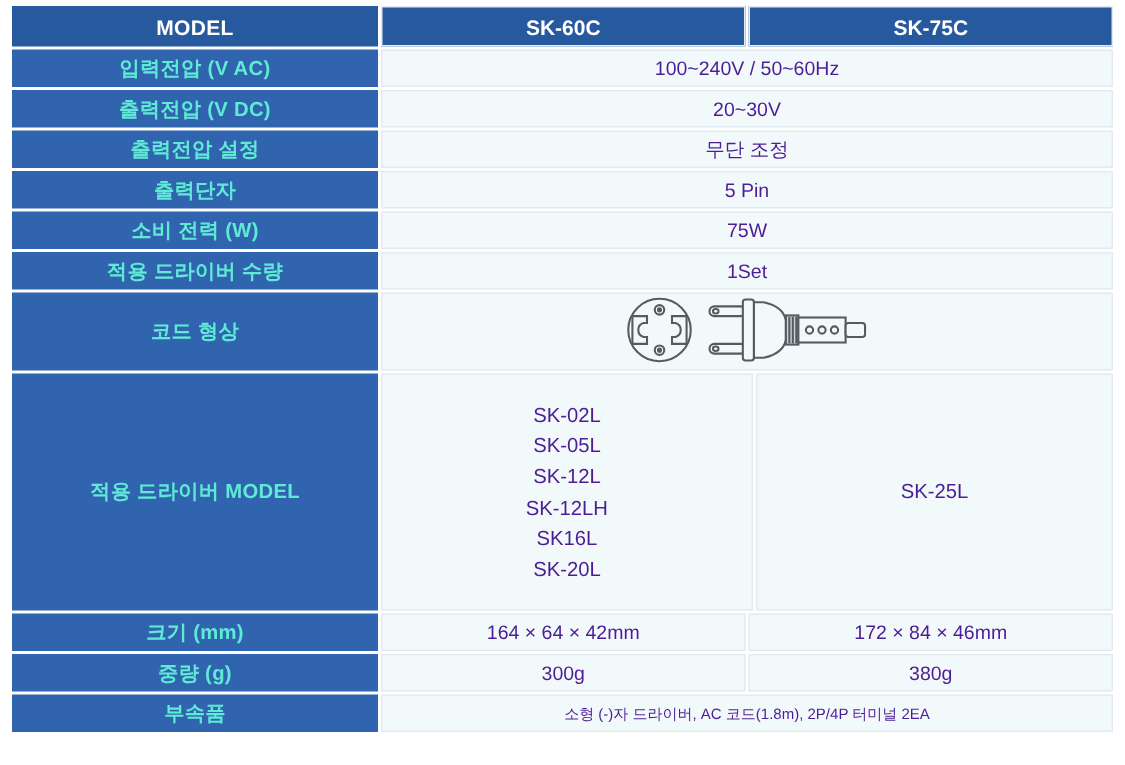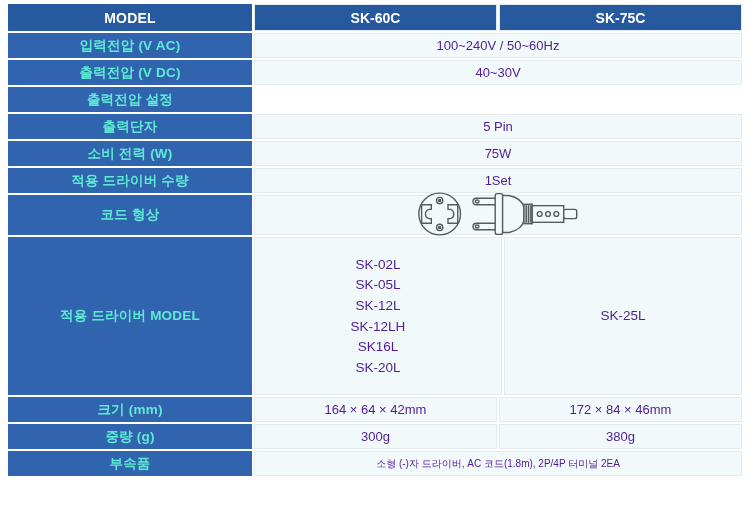--- a/index.html
+++ b/index.html
@@ -26,21 +26,21 @@
     display: flex;
     flex-direction: column;
     gap: 2px;
   }
   .row {
     display: flex;
     gap: 2px;
     height: 25px;
   }
   .row.header-row { height: 27px; }
-  .row.plug-row   { height: 40px; }
+  .row.plug-row   { height: 52px; }
   .row.models-row { height: 158px; }
 
   .cell {
     display: flex;
     align-items: center;
     justify-content: center;
     box-sizing: border-box;
   }
   .label-cell {
     width: 244px;
@@ -82,25 +82,26 @@
       <div class="cell value-cell">SK-75C</div>
     </div>
 
     <div class="row">
       <div class="cell label-cell">입력전압 (V AC)</div>
       <div class="cell value-cell">100~240V / 50~60Hz</div>
     </div>
 
     <div class="row">
       <div class="cell label-cell">출력전압 (V DC)</div>
-      <div class="cell value-cell">40~30V</div>
+      <div class="cell value-cell">20~30V</div>
     </div>
 
     <div class="row">
       <div class="cell label-cell">출력전압 설정</div>
+      <div class="cell value-cell">무단 조정</div>
     </div>
 
     <div class="row">
       <div class="cell label-cell">출력단자</div>
       <div class="cell value-cell">5 Pin</div>
     </div>
 
     <div class="row">
       <div class="cell label-cell">소비 전력 (W)</div>
       <div class="cell value-cell">75W</div>

